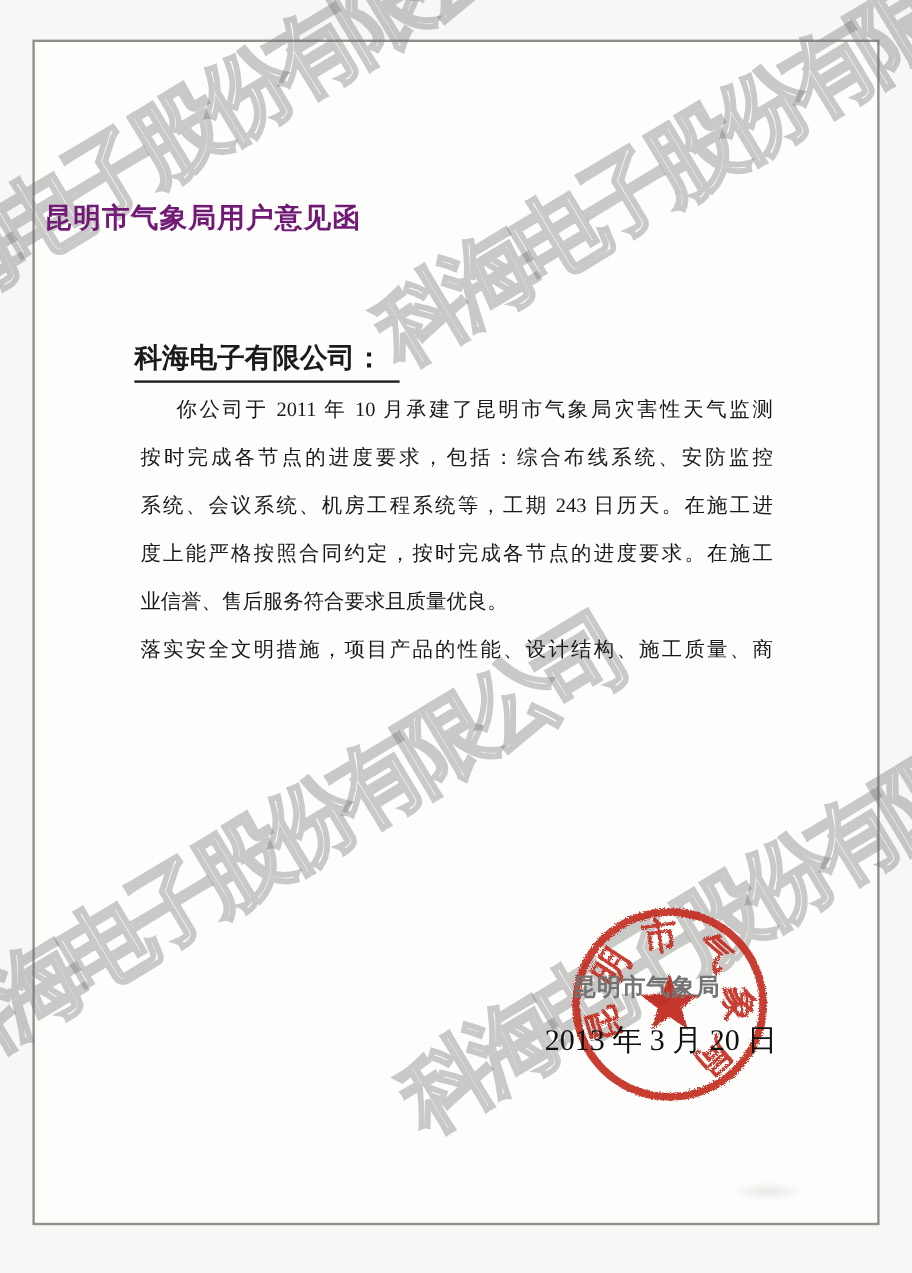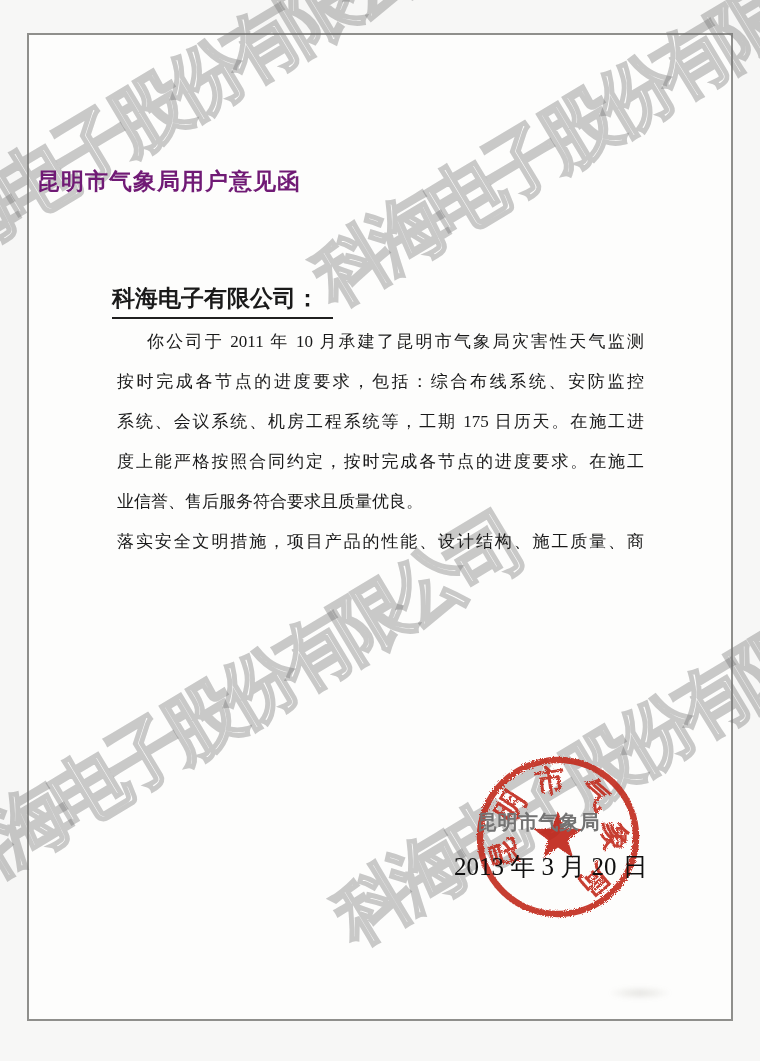--- a/index.html
+++ b/index.html
@@ -120,21 +120,21 @@
   </svg>
 
   <div class="content">
     <div class="title">昆明市气象局用户意见函</div>
 
     <div class="salutation">科海电子有限公司：</div>
 
     <div class="body-block">
       <div class="body-line first">你公司于 2011 年 10 月承建了昆明市气象局灾害性天气监测</div>
       <div class="body-line">按时完成各节点的进度要求，包括：综合布线系统、安防监控</div>
-      <div class="body-line">系统、会议系统、机房工程系统等，工期 175 日历天。在施工进</div>
+      <div class="body-line">系统、会议系统、机房工程系统等，工期 243 日历天。在施工进</div>
       <div class="body-line">度上能严格按照合同约定，按时完成各节点的进度要求。在施工</div>
       <div class="body-line last">业信誉、售后服务符合要求且质量优良。</div>
       <div class="body-line">落实安全文明措施，项目产品的性能、设计结构、施工质量、商</div>
     </div>
 
     <div class="signature">昆明市气象局</div>
     <div class="sig-date">2013 年 3 月 20 日</div>
   </div>
 
 </div>

